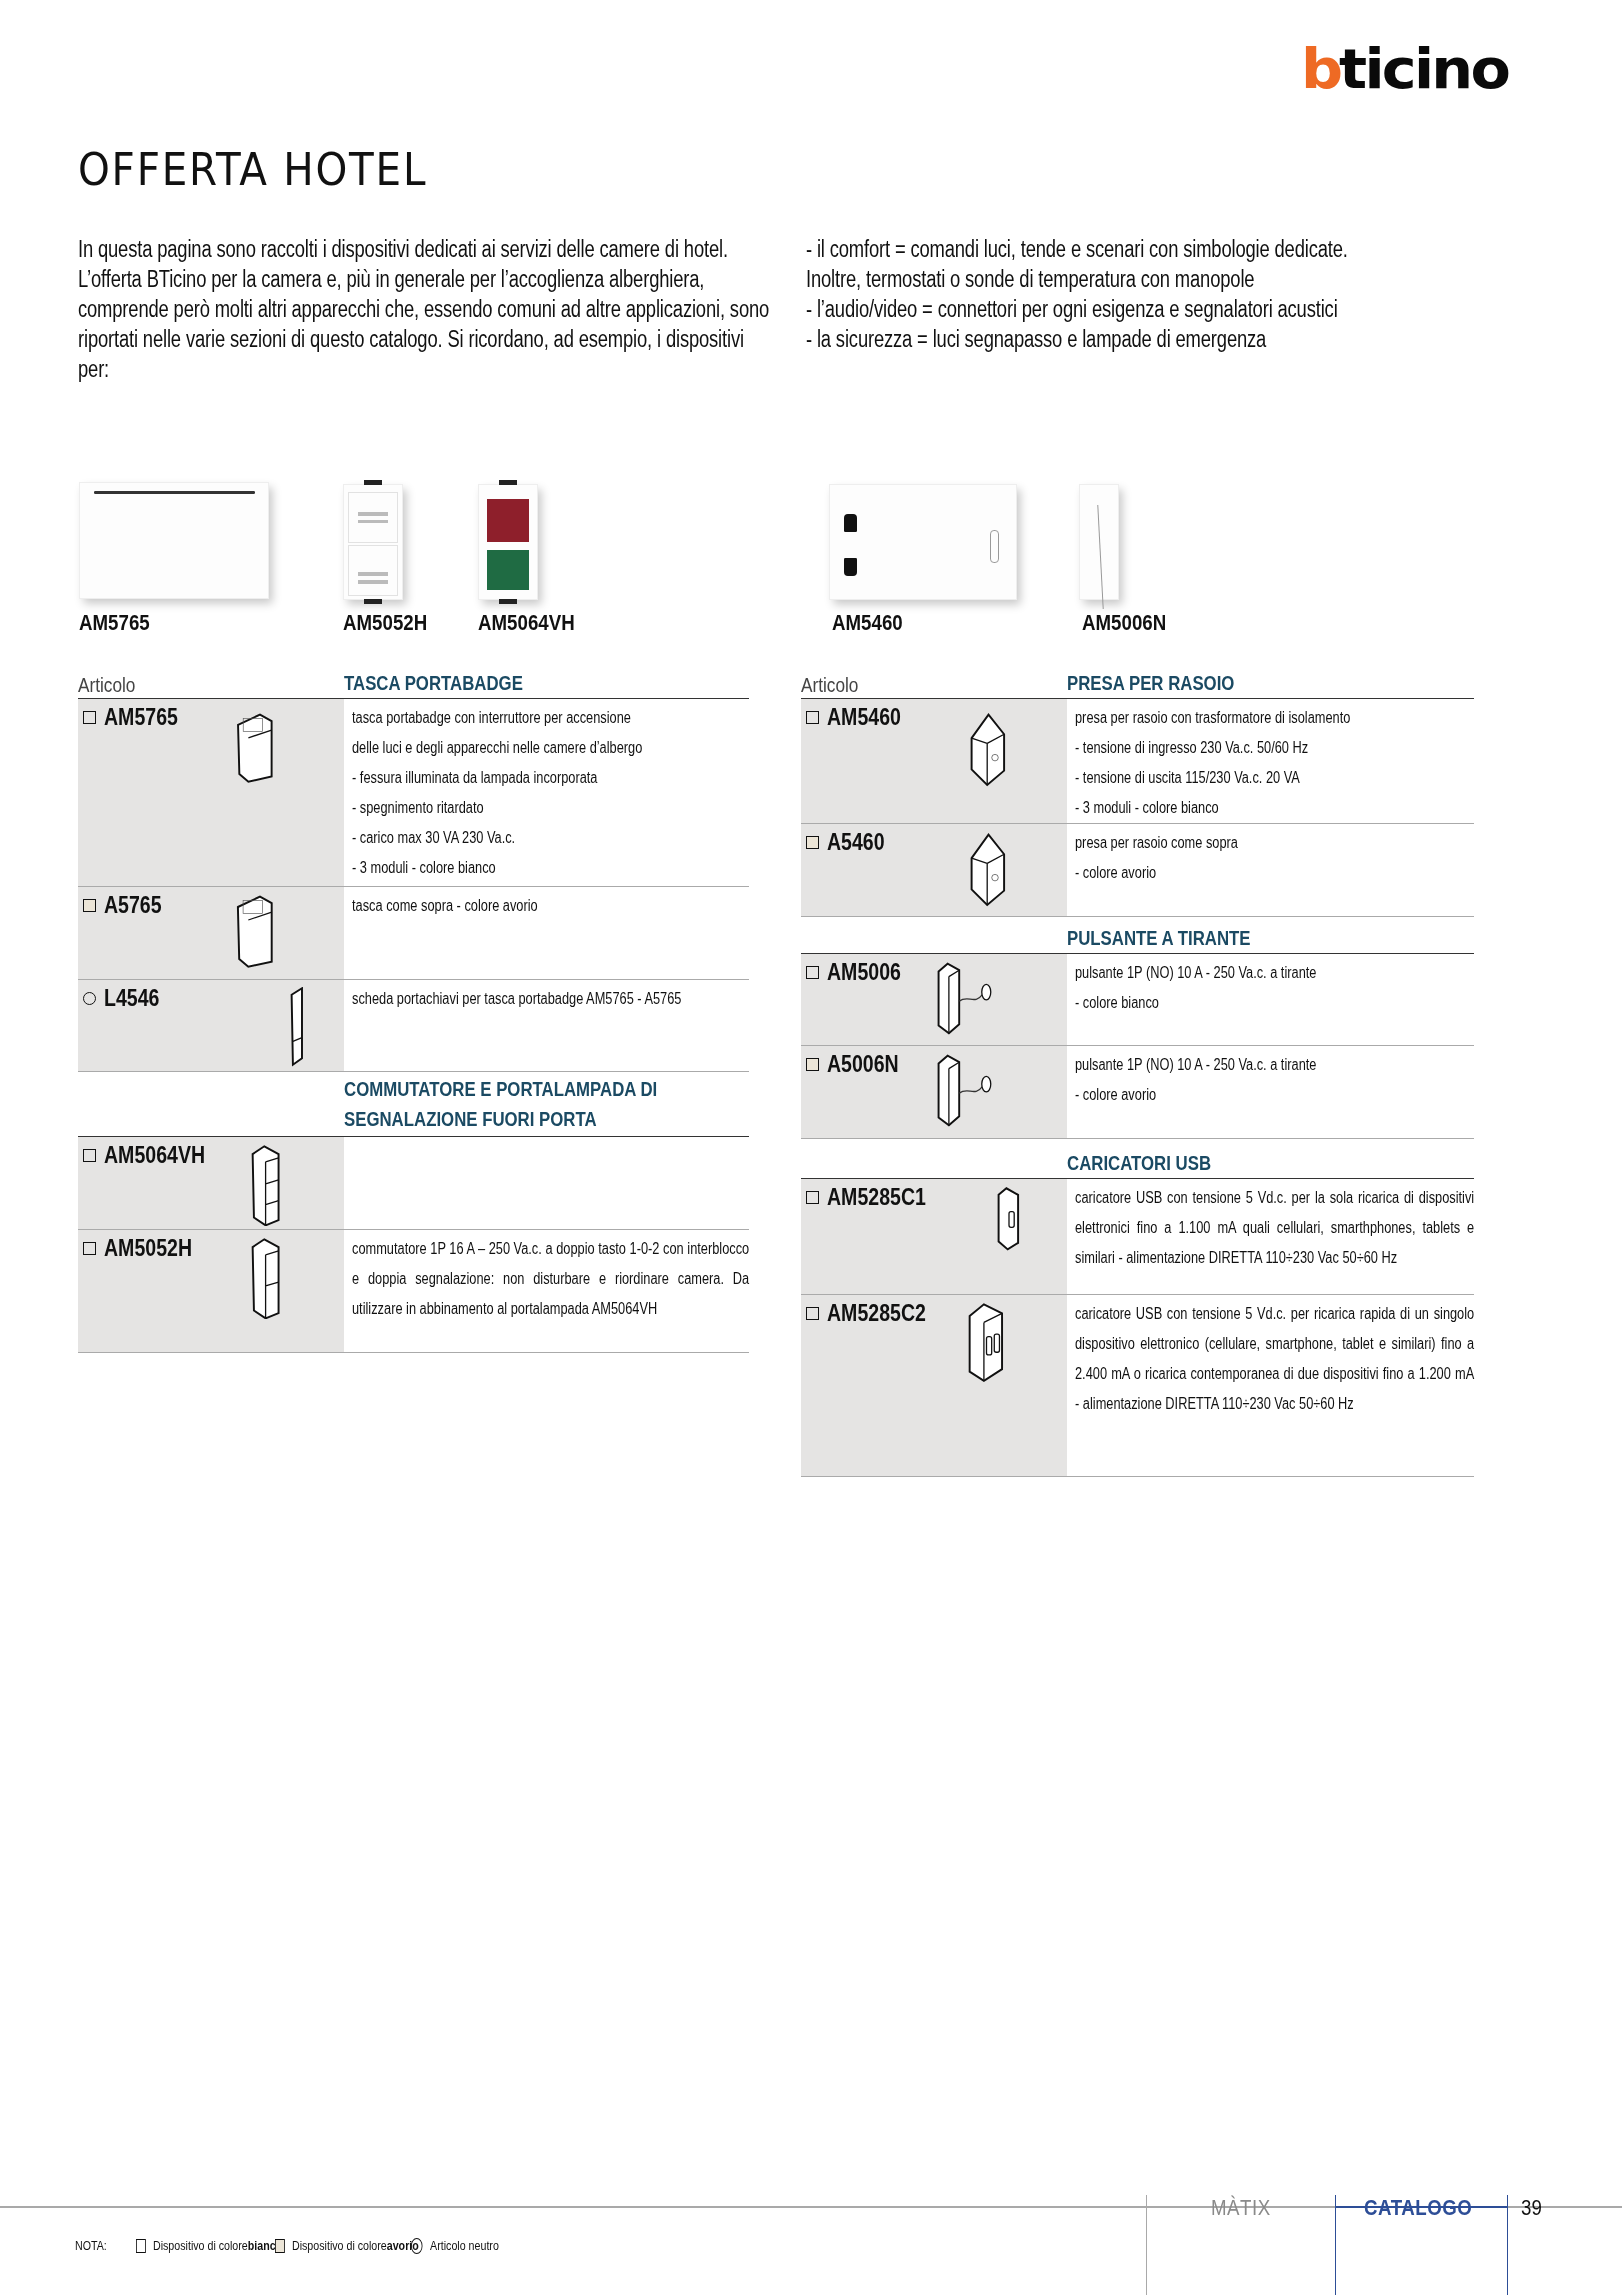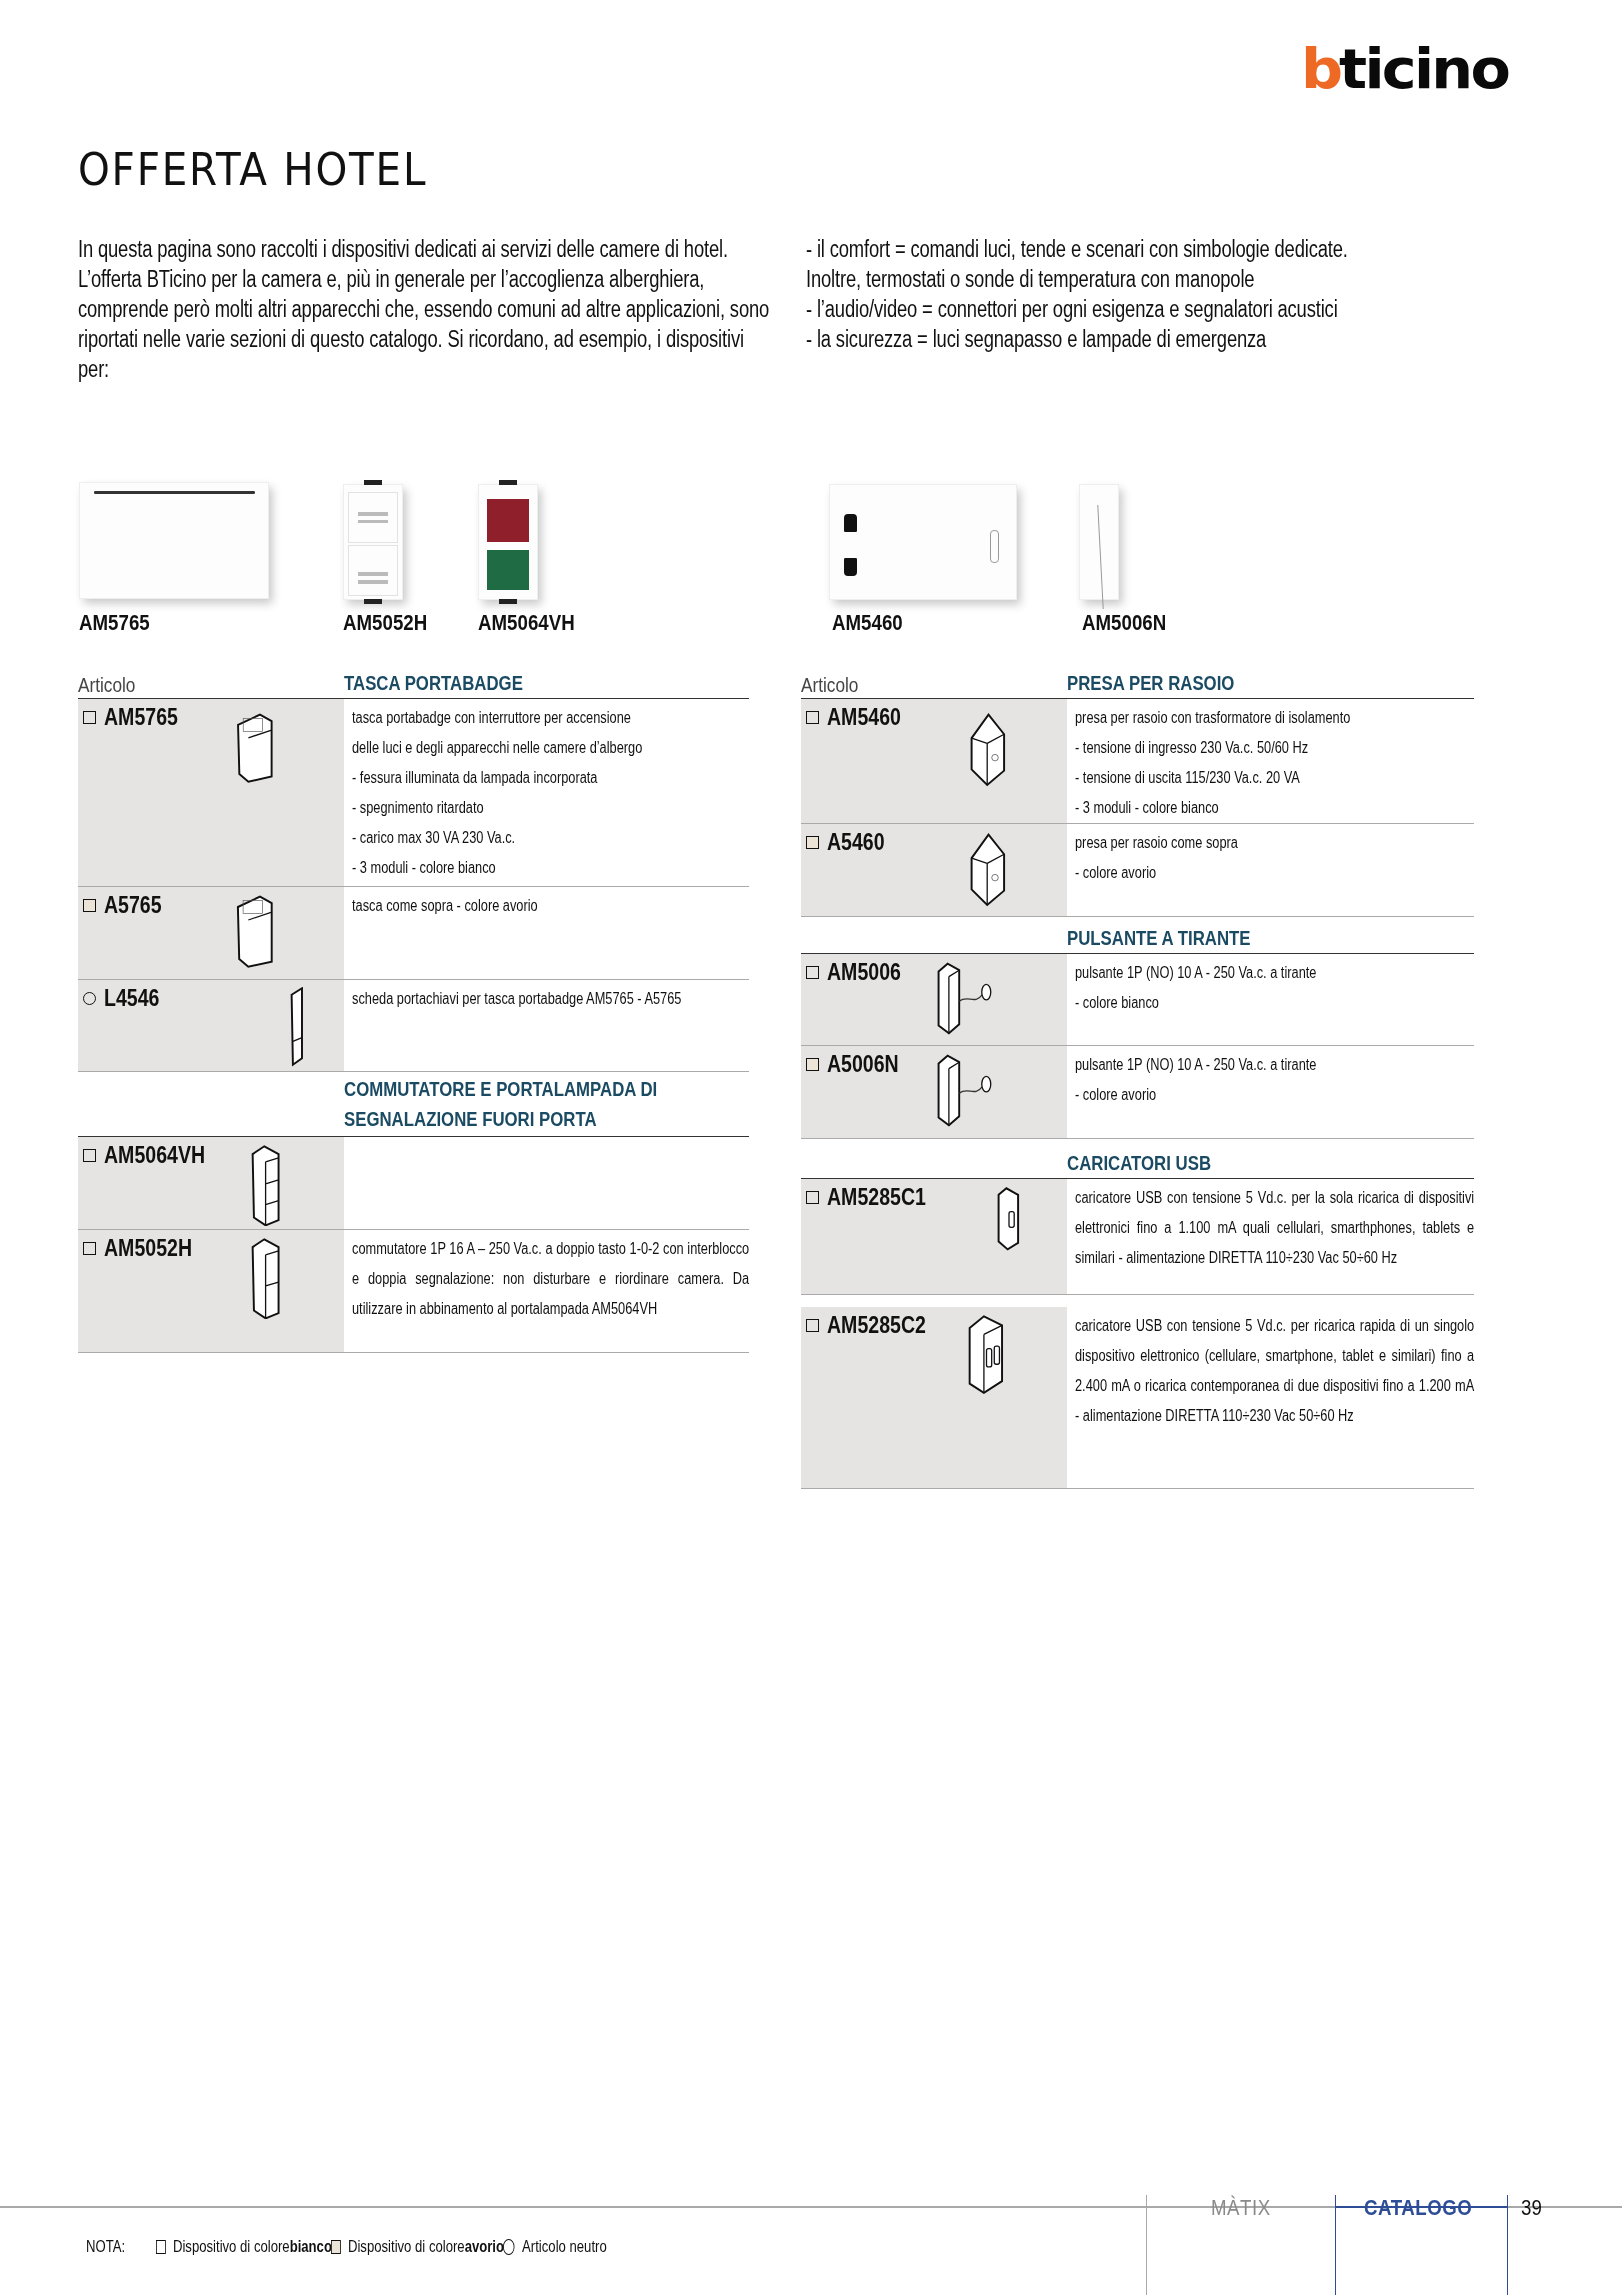--- a/index.html
+++ b/index.html
@@ -58,21 +58,21 @@
   .mk.neutral { border-radius: 50%; }
   .draw { position: absolute; }
 
   
   .footer-line { position: absolute; left: 0; right: 0; top: 2206px; height: 1.9px; background: #a9a9a9; }
   .vline { position: absolute; top: 2195px; bottom: 0; width: 1.3px; }
   .footer-brand { position: absolute; top: 2195px; font-size: 22px; color: #8a8a8a; transform: scaleX(0.85); transform-origin: left top; letter-spacing: 0.6px; }
   .footer-cat { position: absolute; top: 2195px; font-size: 22px; font-weight: bold; color: #2d4e97; transform: scaleX(0.85); transform-origin: left top; letter-spacing: 0.6px; }
   .cat-underline { position: absolute; left: 1335px; width: 172px; top: 2206px; height: 1.9px; background: #2d4e97; }
   .page-num { position: absolute; left: 1521px; top: 2195px; font-size: 22px; color: #111; transform: scaleX(0.85); transform-origin: left top; }
-  .note { position: absolute; left: 86px; top: 2238px; display: flex; align-items: center; font-size: 16px; color: #111; text-align: right; }
+  .note { position: absolute; left: 75px; top: 2238px; display: flex; align-items: center; font-size: 13px; color: #111; text-align: right; }
   .note > * { transform: scaleX(0.82); transform-origin: left center; }
   .note .item { display: flex; align-items: center; margin-left: 5.2px; white-space: nowrap; }
   .note .mk { width: 11.7px; height: 14.3px; margin-right: 9px; }
   .note .mk.neutral { width: 14.3px; height: 15.6px; }
   .note b { font-weight: bold; }
 </style>
 </head>
 <body>
 
 <div class="logo">
@@ -325,21 +325,21 @@
       <svg class="draw" style="left:195px;top:7.8px;" width="26" height="65" viewBox="0 0 40 100">
           <path d="M4 12 L16 2 L34 12 L34 86 L18 96 L4 84 Z" fill="#fff" stroke="#111" stroke-width="3"></path>
           <rect x="20" y="38" width="8" height="24" rx="3" fill="none" stroke="#111" stroke-width="2"></rect>
         </svg>
     </div>
     <div class="c-desc">
         <div class="inner just">caricatore USB con tensione 5 Vd.c. per la sola ricarica di dispositivi elettronici fino a 1.100 mA quali cellulari, smarthphones, tablets e similari - alimentazione DIRETTA 110÷230 Vac 50÷60 Hz</div>
       </div>
   </div>
 
-  <div class="row" style="height:182px;margin-top:12px;">
+  <div class="row" style="height:182px;">
     <div class="c-code">
       <div class="code">
           <span class="mk"></span>
           <span class="lbl">AM5285C2</span>
         </div>
       <svg class="draw" style="left:166px;top:7.8px;" width="39" height="81" viewBox="0 0 60 125">
           <path d="M4 20 L26 2 L54 16 L54 102 L26 120 L4 106 Z" fill="#fff" stroke="#111" stroke-width="3"></path>
           <path d="M26 30 L54 16 M26 30 L26 120" stroke="#111" stroke-width="2"></path>
           <rect x="30" y="52" width="8" height="28" rx="3" fill="none" stroke="#111" stroke-width="2"></rect>
           <rect x="42" y="48" width="8" height="28" rx="3" fill="none" stroke="#111" stroke-width="2"></rect>

